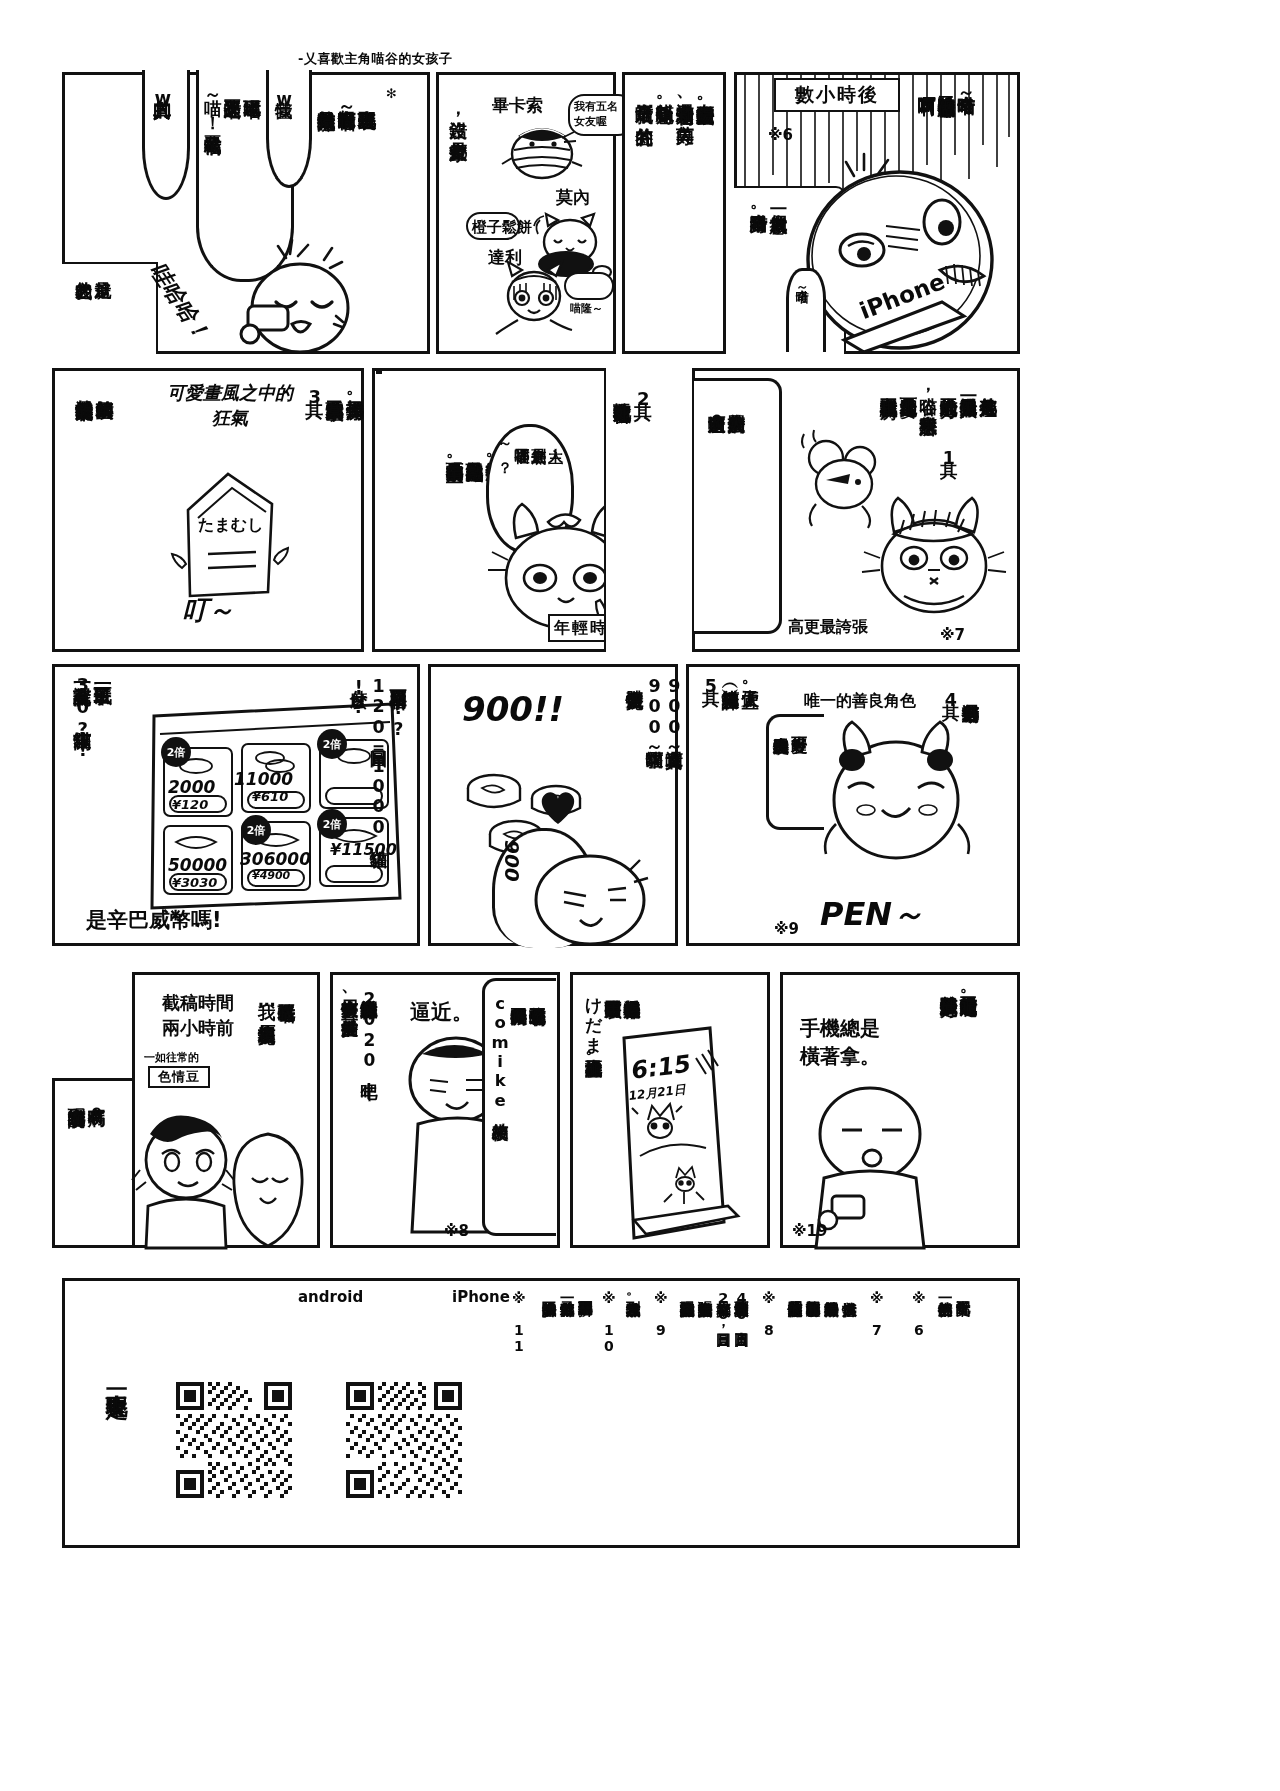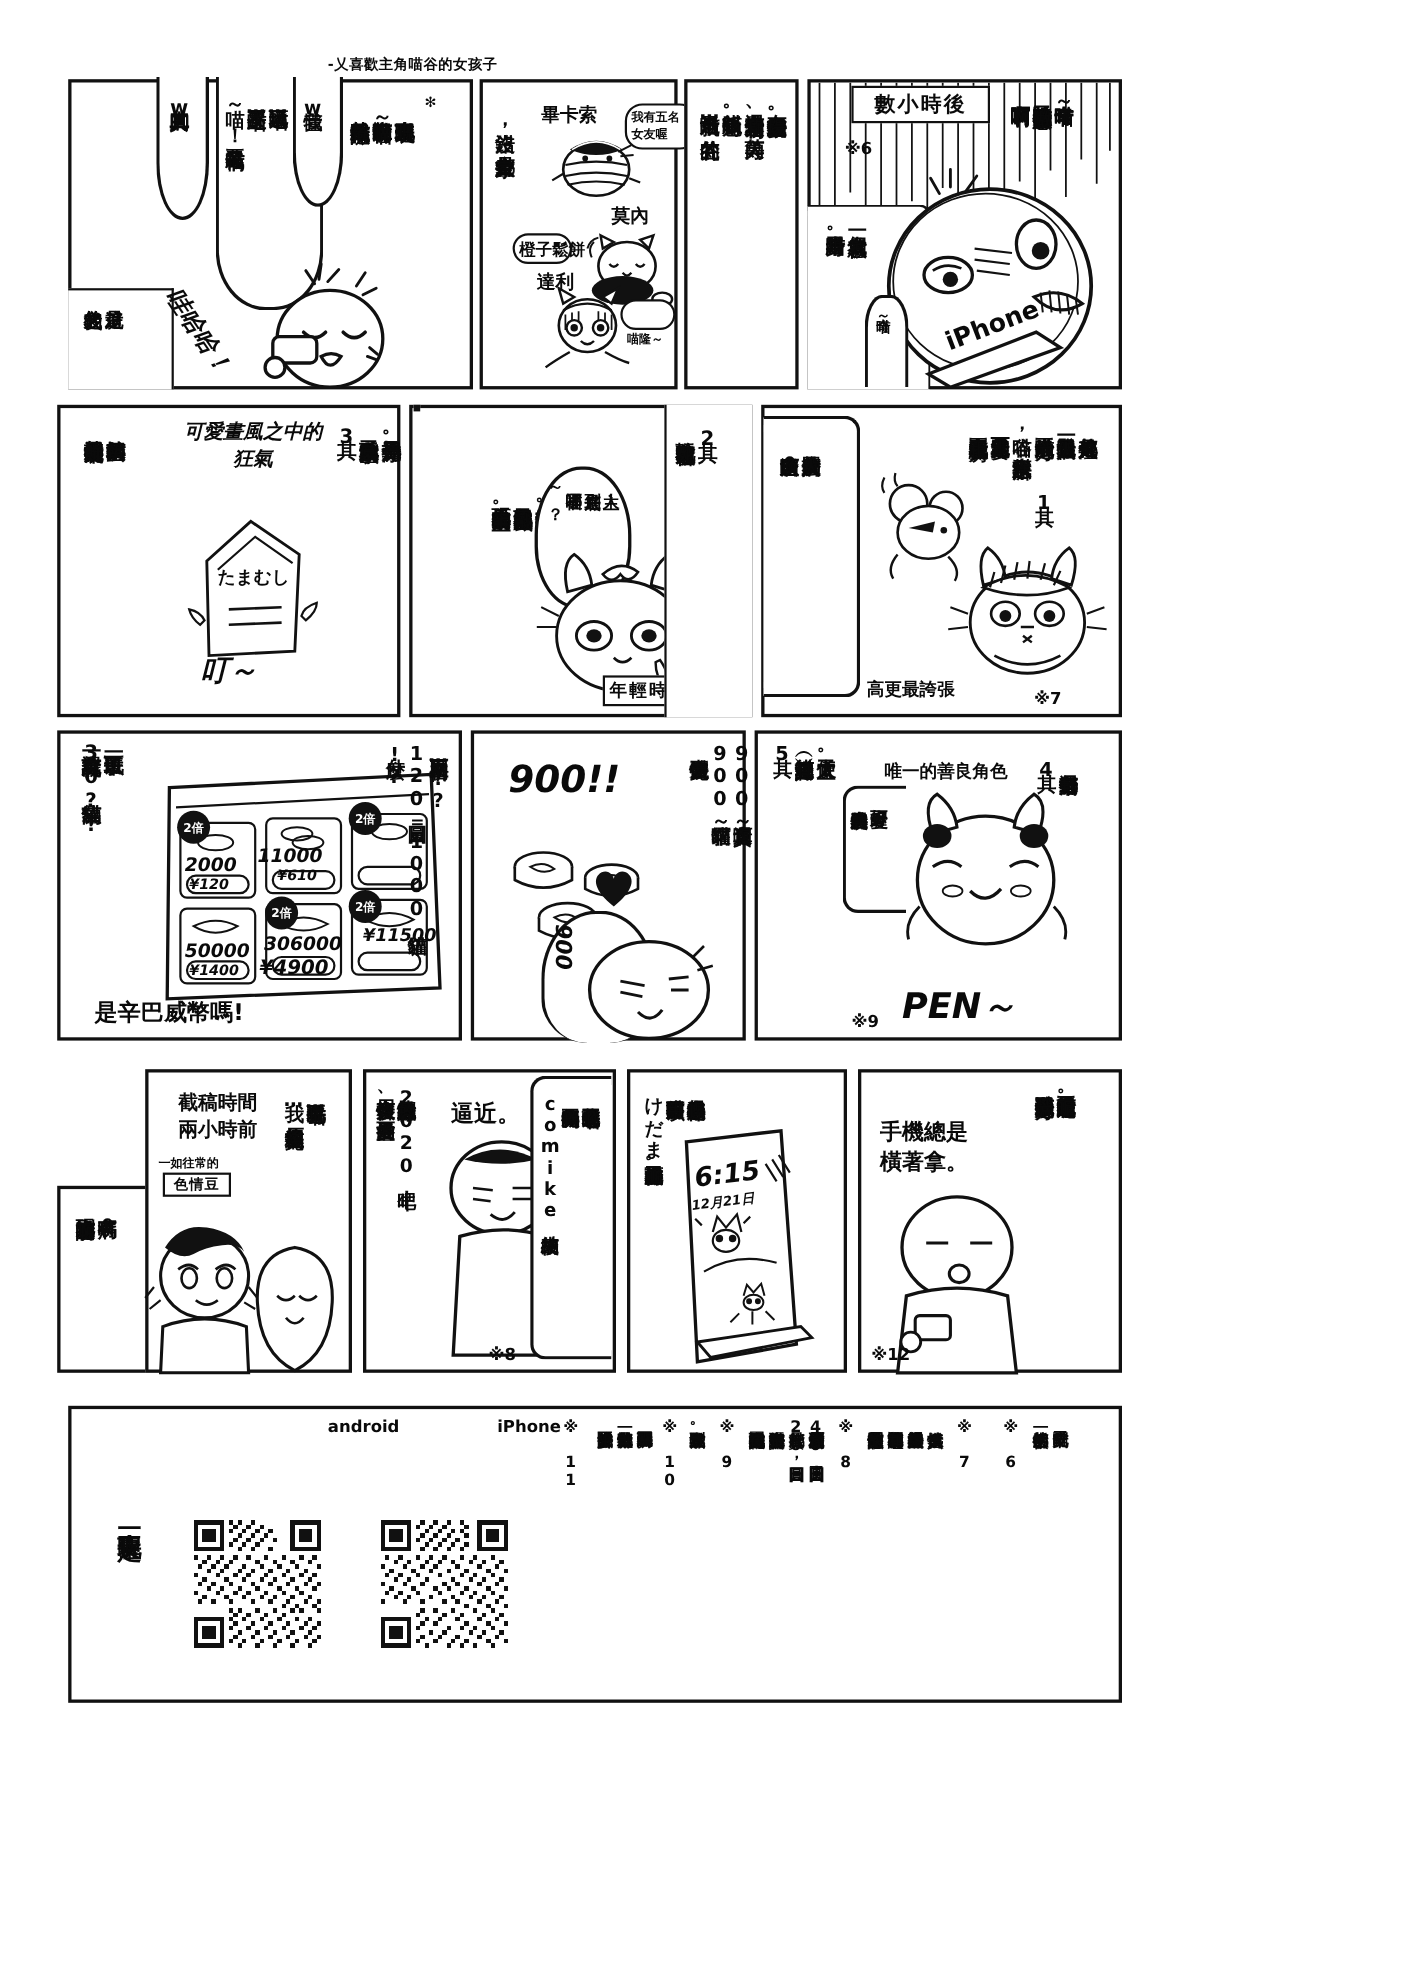--- a/index.html
+++ b/index.html
@@ -423,23 +423,23 @@
         <text x="186" y="48">2倍</text>
       <text x="110" y="134">2倍</text>
         <text x="186" y="128">2倍</text>
     </g>
   </svg>
   <div class="htext handwrite" style="left:168px; top:778px; font-size:17px;">2000</div>
   <div class="htext handwrite" style="left:172px; top:798px; font-size:13px;">¥120</div>
   <div class="htext handwrite" style="left:234px; top:770px; font-size:17px;">11000</div>
   <div class="htext handwrite" style="left:252px; top:790px; font-size:13px;">¥610</div>
   <div class="htext handwrite" style="left:168px; top:856px; font-size:17px;">50000</div>
-  <div class="htext handwrite" style="left:172px; top:876px; font-size:13px;">¥1400</div>
+  <div class="htext handwrite" style="left:172px; top:876px; font-size:13px;">¥3030</div>
   <div class="htext handwrite" style="left:240px; top:850px; font-size:17px;">306000</div>
-  <div class="htext handwrite" style="left:236px; top:870px; font-size:18px;">¥4900</div>
+  <div class="htext handwrite" style="left:252px; top:870px; font-size:11px;">¥4900</div>
   <div class="htext handwrite" style="left:330px; top:841px; font-size:16px;">¥11500</div>
 
   <div class="htext" style="left:86px; top:908px; font-size:21px;">是辛巴威幣嗎!</div>
   <div class="vtext" style="left:348px; top:676px; font-size:17.5px;">而且初回兩倍…!?
 120日圓＝1000貓罐
 什麼!?</div>
 
   <div class="panel" style="left:428px; top:664px; width:250px; height:282px;"></div>
   <div class="htext handwrite" style="left:462px; top:690px; font-size:34px;">900!!</div>
   <svg style="position:absolute; left:456px; top:766px;" width="150" height="90" viewBox="0 0 150 90">
@@ -578,21 +578,21 @@
   <div class="htext" style="left:800px; top:1014px; font-size:20px; line-height:1.4;">手機總是
 橫著拿。</div>
   <svg style="position:absolute; left:798px; top:1078px;" width="150" height="170" viewBox="0 0 150 170">
     <ellipse cx="72" cy="56" rx="50" ry="46" fill="#fff" stroke="#111" stroke-width="3"></ellipse>
     <path d="M44 52 l20 0 M84 52 l20 0" stroke="#111" stroke-width="2.8"></path>
     <ellipse cx="74" cy="80" rx="9" ry="8" fill="#fff" stroke="#111" stroke-width="2.8"></ellipse>
     <path d="M26 100 q46 -14 92 0 L126 170 L18 170 Z" fill="#fff" stroke="#111" stroke-width="3"></path>
     <rect x="34" y="118" width="32" height="22" rx="4" fill="#fff" stroke="#111" stroke-width="2.8"></rect>
     <circle cx="30" cy="142" r="9" fill="#fff" stroke="#111" stroke-width="2.6"></circle>
   </svg>
-  <div class="note" style="left:792px; top:1222px;">※12</div>
+  <div class="note" style="left:792px; top:1222px;">※19</div>
   <div class="vtext" style="left:938px; top:982px; font-size:17.5px;">但最不妙的還是有趣過頭了呢。
 雖然還有很多不妙的地方…</div>
 
   <div class="footer" style="left:62px; top:1278px; width:958px; height:270px;"></div>
 
   <div class="vtext" style="left:104px; top:1378px; font-size:22px;">一定要玩喔！</div>
 
   <svg class="qr" style="left:176px; top:1382px;" width="116" height="116" viewBox="0 0 29 29" shape-rendering="crispEdges">
     <rect width="29" height="29" fill="#fff"></rect>
     <g fill="#111">

